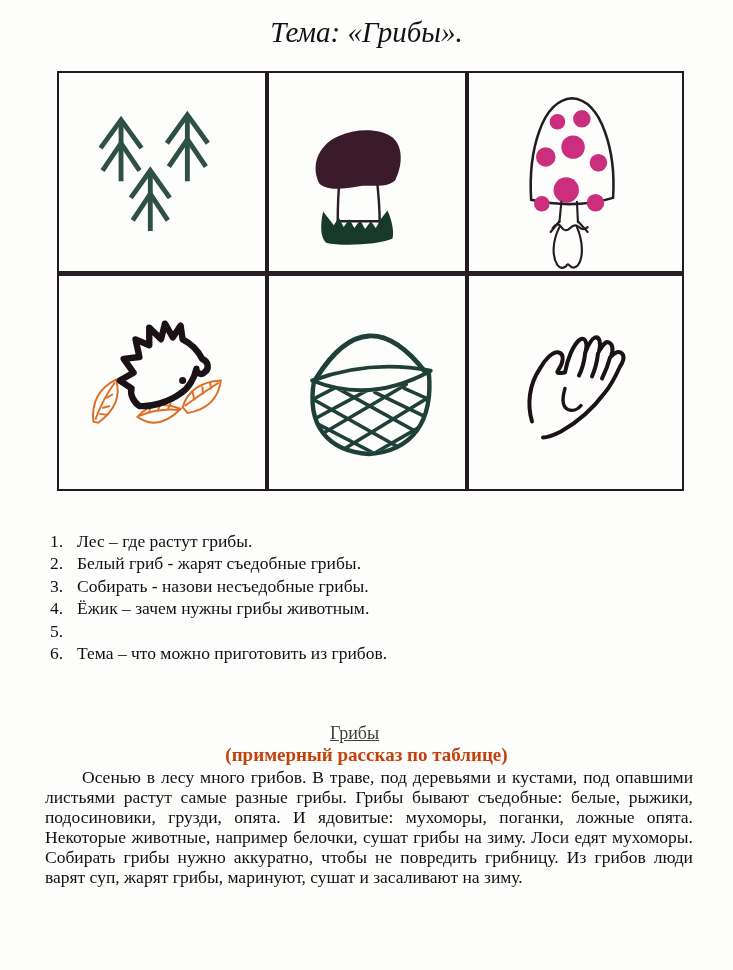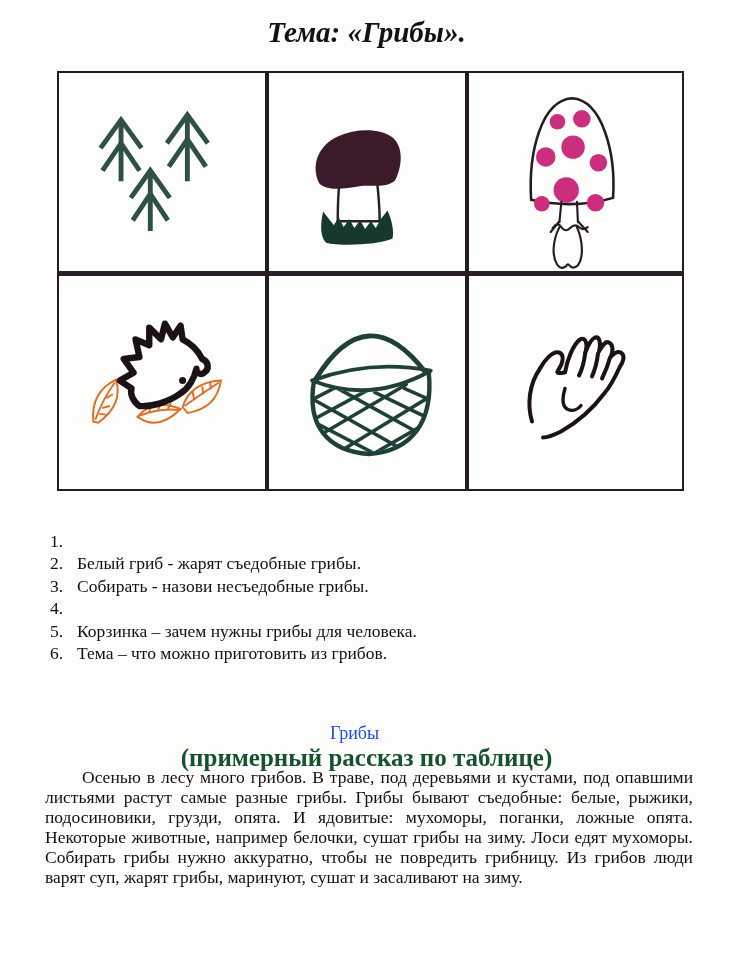--- a/index.html
+++ b/index.html
@@ -5,21 +5,21 @@
   html,body{margin:0;padding:0;}
   body{
     width:733px;height:970px;position:relative;overflow:hidden;
     background:#fdfdfb;
     font-family:"Liberation Serif", serif;
     color:#1b1410;
   }
   .page-title{
     position:absolute;top:16px;left:0;right:0;
     text-align:center;
-    font-style:italic;font-weight:bold;font-size:29px;
+    font-style:italic;font-weight:normal;font-size:29px;
     color:#151013;
   }
   .picture-table{
     position:absolute;left:57px;top:71px;width:627px;height:420px;
     border:2px solid #241b22;background:#fdfdfb;
     display:grid;
     grid-template-columns:210px 200px 1fr;
     grid-template-rows:203px 1fr;
     box-sizing:border-box;
   }
@@ -28,25 +28,25 @@
   .cell.rb{border-bottom:5px solid #2a1f26;}
   .cell svg{position:absolute;left:0;top:0;width:100%;height:100%;}
   .legend-list{
     position:absolute;left:50px;top:530px;width:620px;
     font-size:17.5px;line-height:22.4px;color:#120e14;
   }
   .legend-row{display:flex;}
   .legend-num{width:27px;flex:0 0 27px;}
   .story-heading{
     position:absolute;left:0;right:24px;top:723px;
-    text-align:center;font-size:18px;color:#1d4ed8;
+    text-align:center;font-size:18px;color:#404040;text-decoration:underline;
   }
   .story-subheading{
     position:absolute;left:0;right:0;top:744px;
-    text-align:center;font-size:25px;font-weight:bold;color:#14532d;
+    text-align:center;font-size:19px;font-weight:bold;color:#c2410c;
   }
   .story-paragraph{
     position:absolute;left:45px;top:767px;width:648px;margin:0;
     font-size:17.5px;line-height:20px;
     text-align:justify;text-indent:37px;color:#120e14;
   }
 </style>
 </head>
 <body>
 
@@ -175,35 +175,36 @@
       <path d="M129,77 C128,86 126,93 123,100"></path>
       <path d="M141,81 C139,89 136,96 133,102"></path>
       <path stroke-width="3.4" d="M96,112 C93,122 93,130 99,133 C104,135 109,133 112,129"></path>
     </svg>
   </div>
 </div>
 
 <div class="legend-list">
   <div class="legend-row">
     <span class="legend-num">1.</span>
+    <span>Лес – где растут грибы.</span>
   </div>
   <div class="legend-row">
     <span class="legend-num">2.</span>
     <span>Белый гриб -  жарят съедобные грибы.</span>
   </div>
   <div class="legend-row">
     <span class="legend-num">3.</span>
     <span>Собирать -  назови несъедобные грибы.</span>
   </div>
   <div class="legend-row">
     <span class="legend-num">4.</span>
+    <span>Ёжик – зачем нужны грибы животным.</span>
   </div>
   <div class="legend-row">
     <span class="legend-num">5.</span>
-    <span>Корзинка – зачем нужны грибы для человека.</span>
   </div>
   <div class="legend-row">
     <span class="legend-num">6.</span>
     <span>Тема – что можно приготовить из грибов.</span>
   </div>
 </div>
 
 <div class="story-heading">Грибы</div>
 <div class="story-subheading">(примерный рассказ по таблице)</div>
 <p class="story-paragraph">Осенью в лесу много грибов. В траве, под деревьями и кустами, под опавшими листьями растут самые разные грибы. Грибы бывают съедобные: белые, рыжики, подосиновики, грузди, опята. И ядовитые:  мухоморы, поганки, ложные опята. Некоторые животные, например белочки, сушат грибы на зиму. Лоси едят мухоморы. Собирать грибы нужно аккуратно, чтобы не повредить грибницу. Из грибов люди варят суп, жарят грибы, маринуют, сушат и засаливают на зиму.</p>

